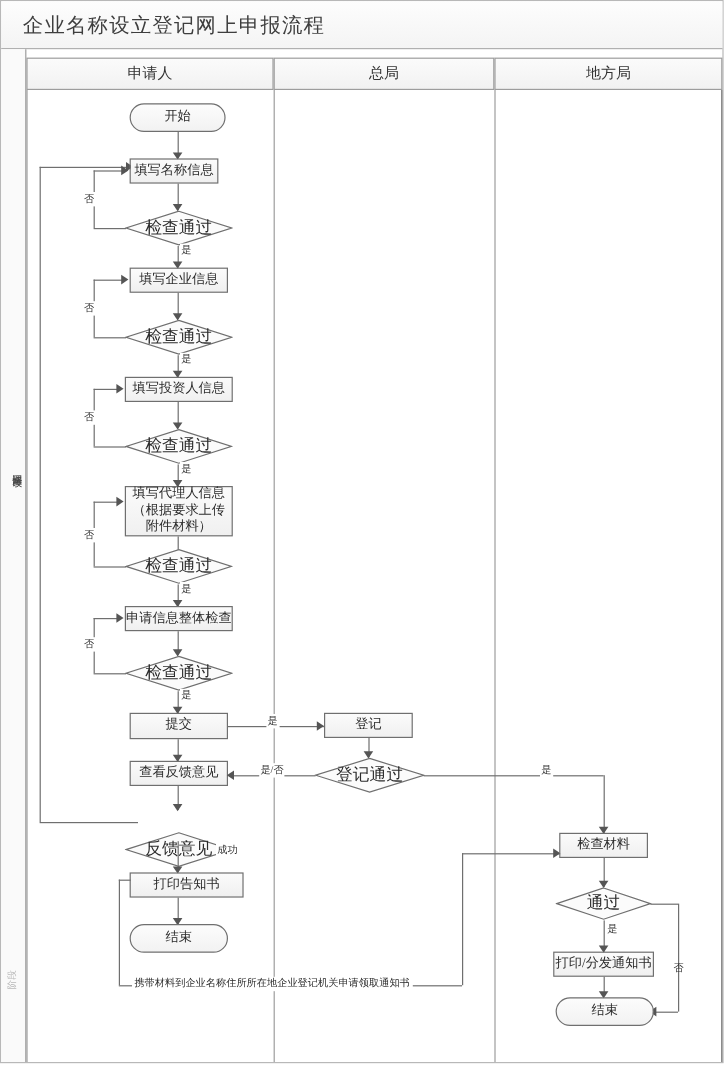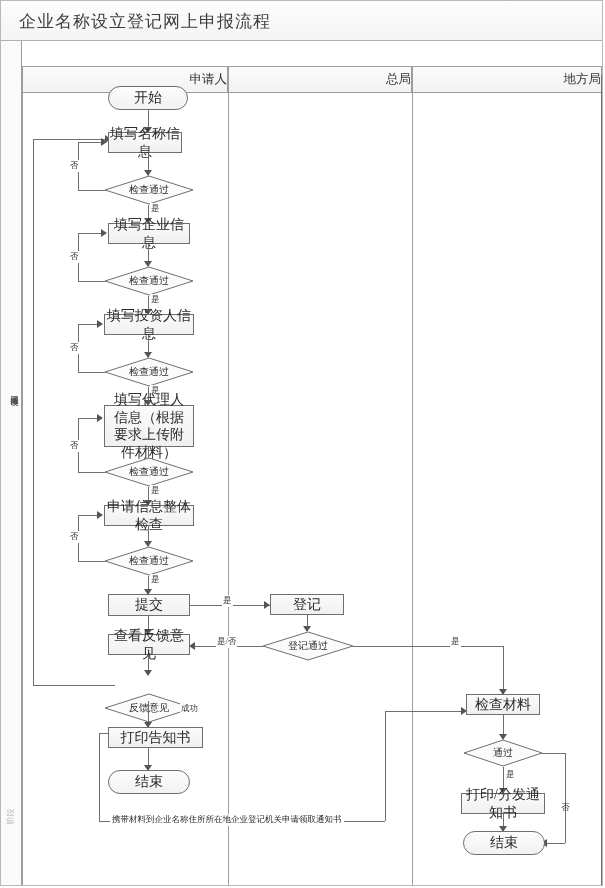--- a/index.html
+++ b/index.html
@@ -16,42 +16,42 @@
   .title-text{position:absolute;left:18px;top:9px;font-size:17px;color:#3e3e3e;letter-spacing:1px;
      font-family:"Liberation Serif","DejaVu Serif",serif;white-space:nowrap;}
 
   
   .gutter{position:absolute;left:1px;top:41px;width:21px;height:844px;
      background:#fafafa;border-right:1px solid #9d9d9d;box-sizing:border-box;}
   .gutter-label{position:absolute;left:-16px;top:770px;width:50px;font-size:8px;color:#b9b9b9;
      transform:rotate(-90deg);transform-origin:center;text-align:center;white-space:nowrap;}
 
   
-  .lane-head{position:absolute;top:66px;height:27px;
+  .lane-head{position:absolute;top:48px;height:27px;
      background:linear-gradient(180deg,#fbfbfb 0%,#f2f2f2 100%);
      border:1px solid #9d9d9d;box-sizing:border-box;
-     display:flex;align-items:center;justify-content:flex-end;
+     display:flex;align-items:center;justify-content:center;
      font-size:12.5px;color:#333;}
   .lane-body{position:absolute;top:75px;height:810px;border-left:1px solid #9d9d9d;box-sizing:border-box;}
 
   
   .lane-a{left:22px;width:206px;}
   .lane-b{left:228px;width:184px;}
   .lane-c{left:412px;width:190px;}
 
   
   .node{position:absolute;box-sizing:border-box;display:flex;align-items:center;justify-content:center;
-     text-align:center;font-size:14px;color:#2b2b2b;line-height:1.25;
+     text-align:center;font-size:11px;color:#2b2b2b;line-height:1.25;
      font-family:"Liberation Serif","DejaVu Serif",serif;}
   .proc{background:linear-gradient(180deg,#fbfbfb 0%,#f0f0f0 100%);border:1px solid #6f6f6f;}
   .term{background:linear-gradient(180deg,#fcfcfc 0%,#f2f2f2 100%);border:1px solid #6f6f6f;border-radius:14px;}
   .dec-wrap{position:absolute;}
   .dec-wrap svg{display:block;}
   .dec-label{position:absolute;left:0;top:0;width:100%;height:100%;
-     display:flex;align-items:center;justify-content:center;font-size:10px;color:#2b2b2b;}
+     display:flex;align-items:center;justify-content:center;font-size:14px;color:#2b2b2b;}
 
   
   .ln{position:absolute;background:#6f6f6f;}
   .lnh{height:1px;}
   .lnv{width:1px;}
   .arr{position:absolute;width:0;height:0;}
   .arr-d{border-left:4px solid transparent;border-right:4px solid transparent;border-top:6px solid #555;}
   .arr-r{border-top:4px solid transparent;border-bottom:4px solid transparent;border-left:6px solid #555;}
   .arr-l{border-top:4px solid transparent;border-bottom:4px solid transparent;border-right:6px solid #555;}
 

